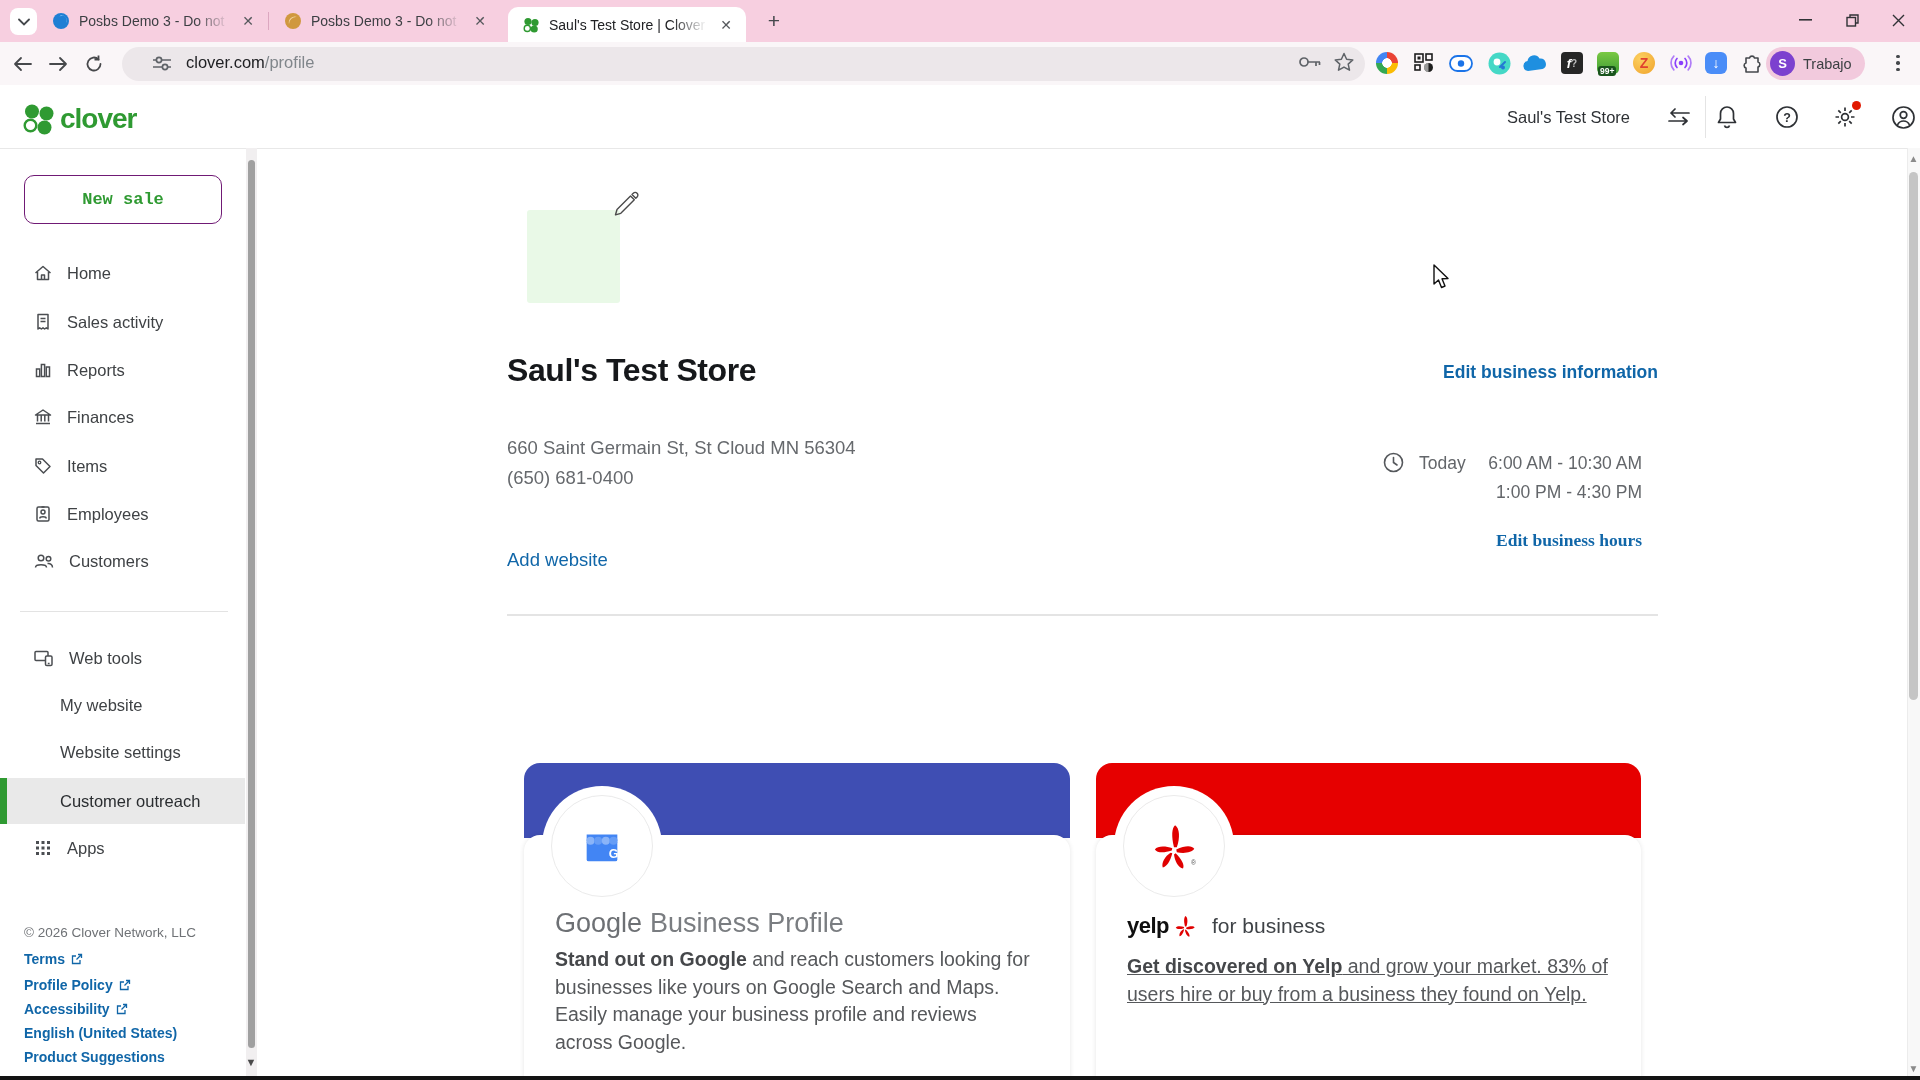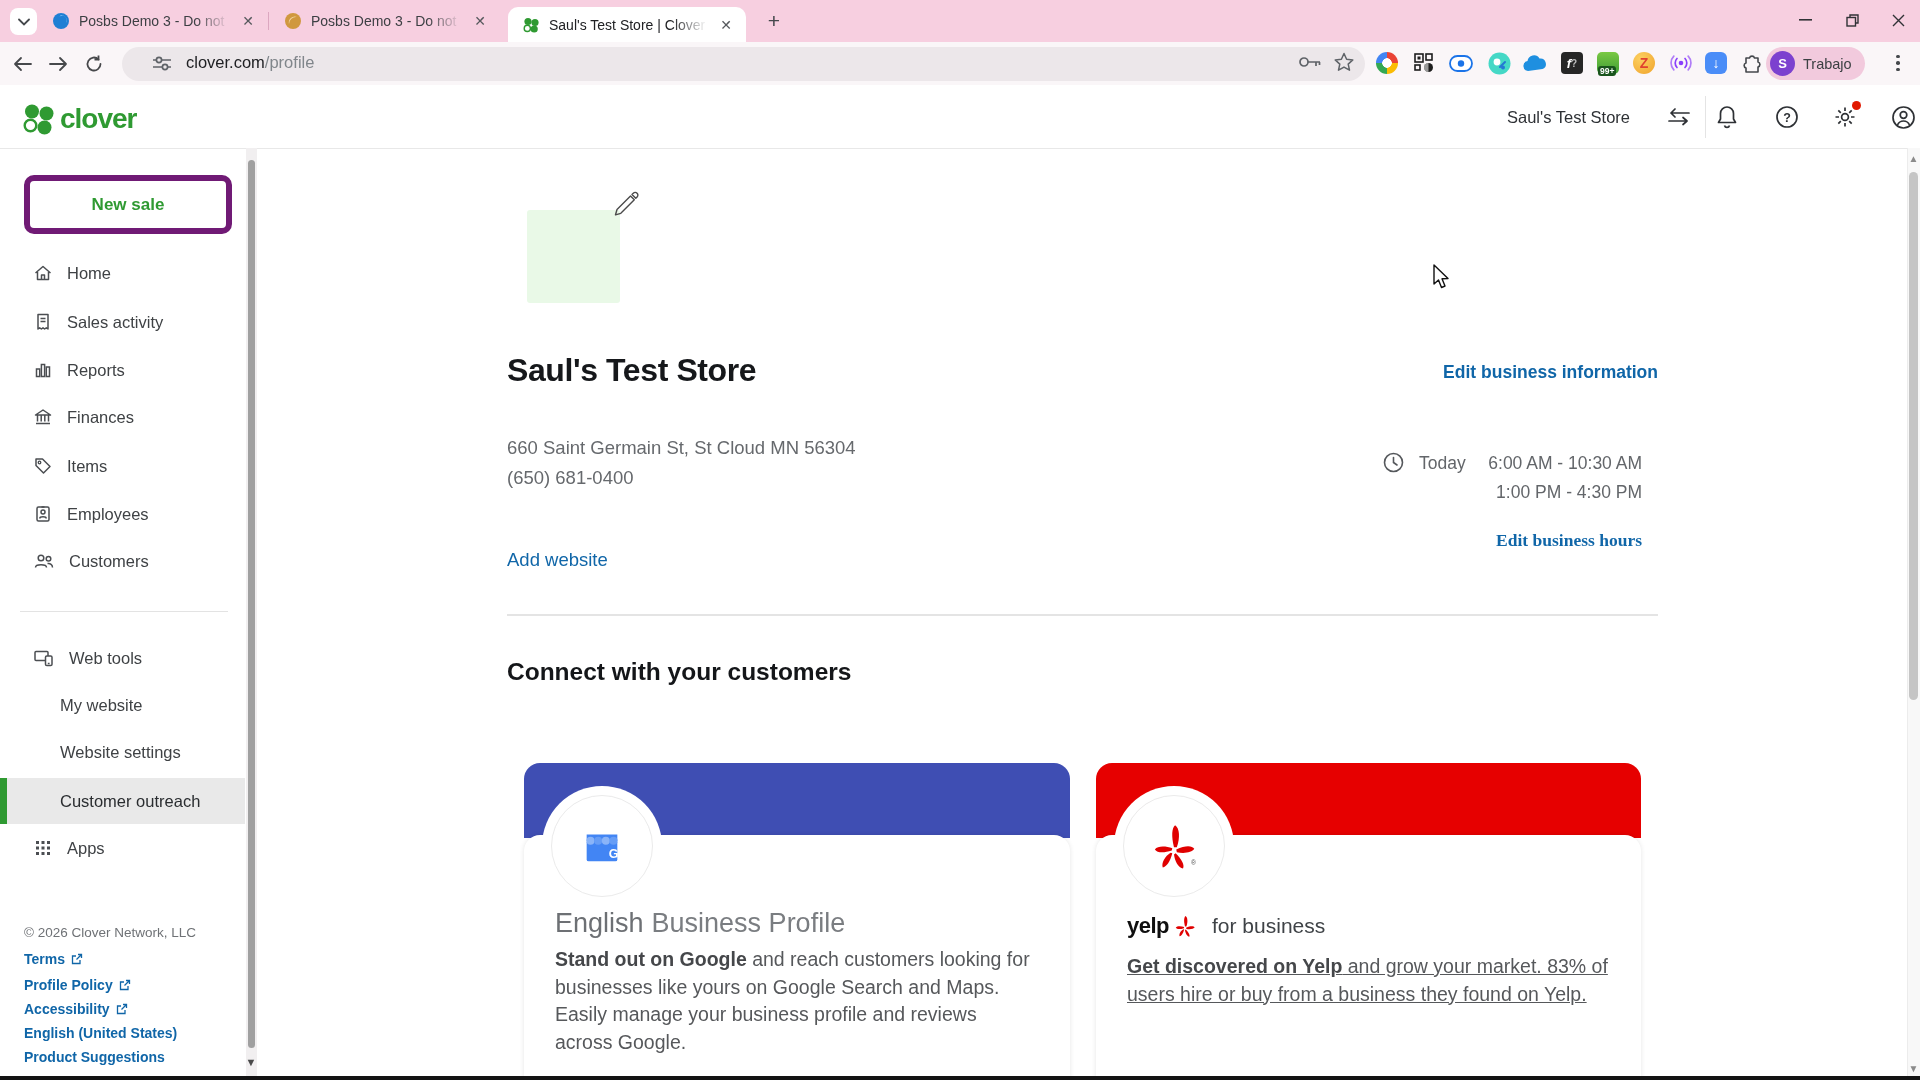--- a/index.html
+++ b/index.html
@@ -45,23 +45,23 @@
   
   .appheader{position:absolute;left:0;top:85px;width:1920px;height:63px;background:#fff;border-bottom:1px solid #e8e8e8;}
   .logo{position:absolute;left:20px;top:101px;display:flex;align-items:center;gap:4px;}
   .logo-text{font-size:28px;font-weight:700;color:#2f9a32;letter-spacing:-1px;}
   .store-name-hdr{position:absolute;top:108px;right:290px;font-size:16.5px;color:#2e3135;}
   .hdr-ic{position:absolute;top:104px;width:26px;height:26px;display:flex;align-items:center;justify-content:center;}
   .hdr-vdiv{position:absolute;left:1705px;top:96px;width:1px;height:42px;background:#e4e4e4;}
   .reddot{position:absolute;left:1852px;top:101px;width:9px;height:9px;border-radius:50%;background:#e11900;}
 
   
-  .newsale{position:absolute;left:24px;top:175px;width:196px;height:47px;background:#fff;border:6px solid #701a75;
+  .newsale{position:absolute;left:24px;top:175px;width:196px;height:47px;background:#fff;border:1px solid #701a75;
            border-radius:10px;display:flex;align-items:center;justify-content:center;
-           color:#2f9a32;font-size:17px;font-weight:700;}
+           color:#2f9a32;font-size:17px;font-weight:700;font-family:Liberation Mono, monospace;}
   .nav-item{position:absolute;left:0;width:245px;height:46px;display:flex;align-items:center;gap:14px;
             padding-left:33px;box-sizing:border-box;font-size:16.5px;color:#3f4245;}
   .nav-item.sub{padding-left:60px;}
   .nav-item.selected{background:#e9e9e9;border-left:7px solid #2f9a32;padding-left:53px;color:#2a2d30;}
   .side-div{position:absolute;left:20px;top:611px;width:208px;height:1px;background:#e3e3e3;}
   .side-foot{position:absolute;left:24px;font-size:14px;color:#1066a8;display:flex;align-items:center;gap:6px;font-weight:bold;}
   .copyright{position:absolute;left:24px;top:925px;font-size:13.5px;color:#6f7276;}
   .sbar-track{position:absolute;left:246px;top:148px;width:11px;height:932px;background:#f1eff0;}
   .sbar-thumb{position:absolute;left:248px;top:160px;width:7px;height:888px;border-radius:4px;background:#a0a0a0;}
   .sbar-down{position:absolute;left:245px;top:1055px;width:12px;height:14px;color:#4a4a4a;font-size:11px;
@@ -473,38 +473,37 @@
   <svg class="abs" style="left:1383px;top:452px;" width="21" height="21" viewBox="0 0 21 21">
     <circle cx="10.5" cy="10.5" r="9" fill="none" stroke="#55585c" stroke-width="1.6"></circle>
     <path d="M10.5 5.5 V10.5 L14 13" fill="none" stroke="#55585c" stroke-width="1.6" stroke-linecap="round"></path>
   </svg>
   <div class="hours" style="left:1419px;top:453px;">Today</div>
   <div class="hours" style="right:278px;top:453px;">6:00 AM - 10:30 AM</div>
   <div class="hours" style="right:278px;top:482px;">1:00 PM - 4:30 PM</div>
   <a class="edit-hours">Edit business hours</a>
 
   <div class="main-div"></div>
-  <h2 class="connect-h" style="margin:0;">Connect with your customers</h2>
 
   <div class="card" style="left:524px;">
     <div class="card-band" style="background:#3f4eb3;"></div>
     <div class="card-body"></div>
     <div class="card-avatar">
       <svg width="46" height="46" viewBox="0 0 48 48">
         <rect x="8" y="12" width="32" height="7" fill="#4285f4"></rect>
         <rect x="8" y="18" width="32" height="22" rx="2" fill="#4285f4"></rect>
         <circle cx="12" cy="18.5" r="4.2" fill="#8ab4f8"></circle>
           <circle cx="20" cy="18.5" r="4.2" fill="#669df6"></circle>
         <circle cx="28" cy="18.5" r="4.2" fill="#8ab4f8"></circle>
           <circle cx="36" cy="18.5" r="4.2" fill="#669df6"></circle>
         <text x="31" y="37" font-size="13" font-weight="700" fill="#fff" font-family="Liberation Sans, sans-serif">G</text>
       </svg>
     </div>
     <div class="card-title">
-      <span class="g-word">English</span>
+      <span class="g-word">Google</span>
       <span class="g-suffix">Business Profile</span>
     </div>
     <p class="card-text" style="top:183px;">
       <b>Stand out on Google</b><span> and reach customers looking for businesses like yours on Google Search and Maps. Easily manage your business profile and reviews across Google.</span>
     </p>
   </div>
 
   <div class="card" style="left:1096px;width:545px;">
     <div class="card-band" style="background:#e60000;"></div>
     <div class="card-body"></div>

